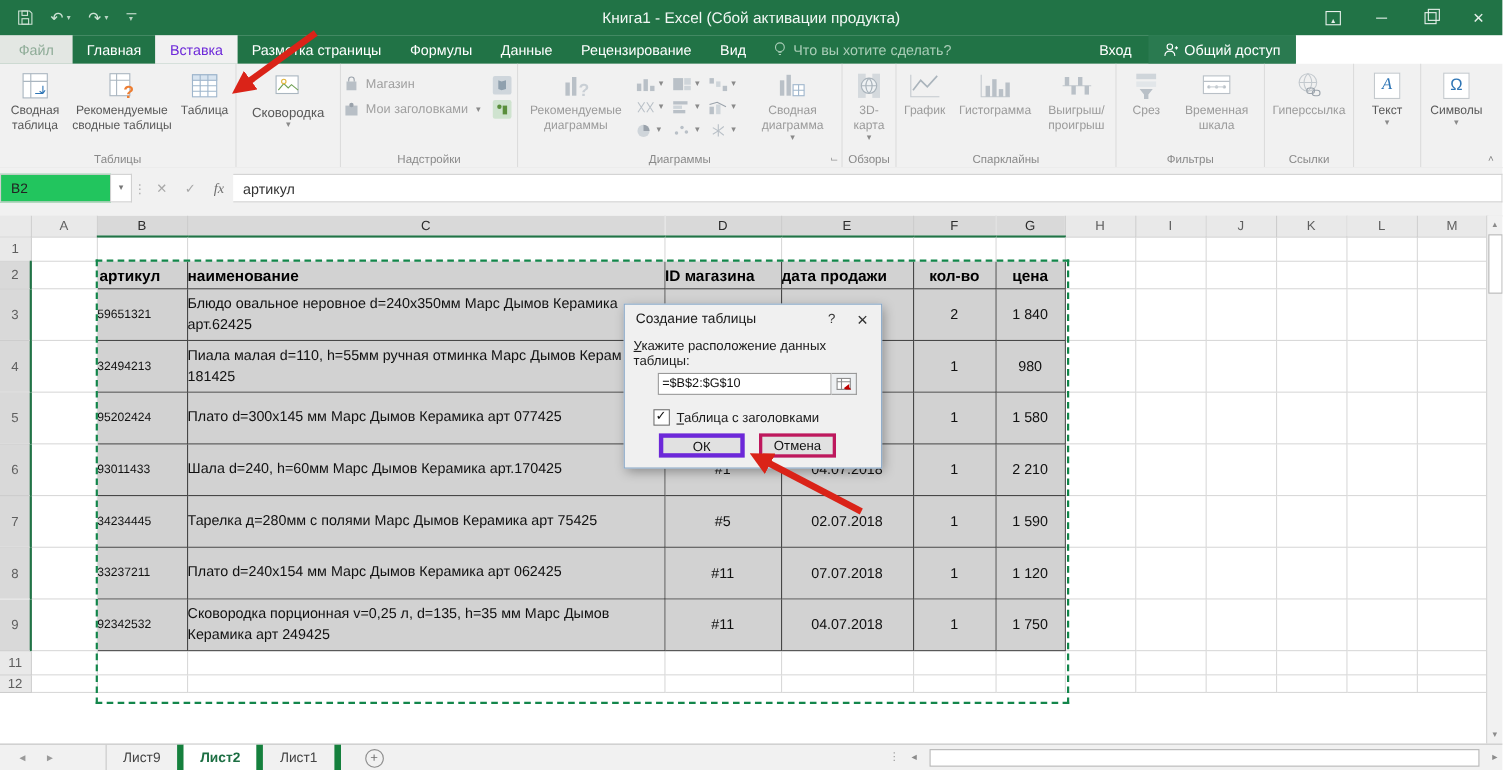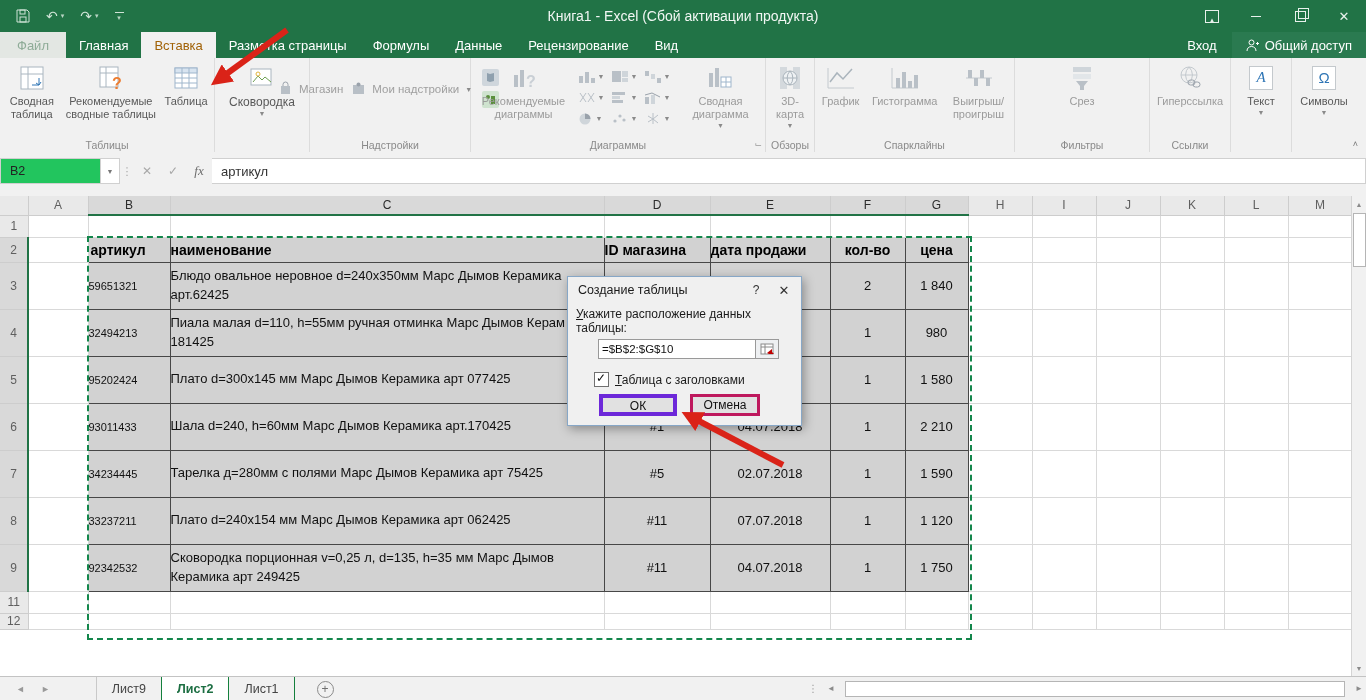--- a/index.html
+++ b/index.html
@@ -13,41 +13,41 @@
   .caret{font-size:7px;color:#b9d4c4}
   #title-text{position:absolute;left:0;right:0;text-align:center;font-size:14px;color:#f2f7f4;pointer-events:none}
   .winctl{margin-left:auto;display:flex;height:32px;z-index:2}
   .winbtn{width:44px;display:flex;align-items:center;justify-content:center;font-size:13px;color:#e8f1ec}
   .minus{width:10px;height:0;border-top:1px solid #e8f1ec}
   .restore{width:9px;height:9px;border:1px solid #e8f1ec;position:relative;background:#217346}
   .restore::before{content:"";position:absolute;left:2px;top:-4px;width:9px;height:9px;border:1px solid #e8f1ec}
   .ribopt{width:12px;height:11px;border:1px solid #e8f1ec;display:flex;align-items:flex-end;justify-content:center;font-size:7px;line-height:5px}
 
   
-  #tabrow{position:absolute;top:32px;left:0;width:1366px;height:26px;background:#217346;display:flex;align-items:stretch;font-size:13px}
+  #tabrow{position:absolute;top:32px;left:0;width:1178px;height:26px;background:#217346;display:flex;align-items:stretch;font-size:13px}
   .file{background:#e3e7e3;color:#8fac98;padding:0 17px;display:flex;align-items:center}
   .rtab{padding:0 13px;color:#fff;display:flex;align-items:center}
-  .rtab.active{background:#f1f1f1;color:#a16207}
+  .rtab.active{background:#f1f1f1;color:#6d28d9}
   .tellme{display:flex;align-items:center;gap:6px;color:#a9cdb7;margin-left:12px}
   .right-cluster{margin-left:auto;display:flex;align-items:stretch}
   .signin{display:flex;align-items:center;padding:0 15px;color:#fff}
   .share{display:flex;align-items:center;gap:6px;padding:0 14px;background:#2a7a50;color:#fff}
 
   
   #ribbon{position:absolute;top:58px;left:0;width:1366px;height:94px;background:#f1f1f1;border-bottom:1px solid #d5d5d5;display:flex}
   .grp{position:relative;border-right:1px solid #dcdcdc;padding:2px 1px 16px 1px;display:flex;align-items:flex-start;justify-content:center}
   .grp-label{position:absolute;bottom:1px;left:0;right:0;text-align:center;font-size:10.5px;color:#8a8a8a;white-space:nowrap}
   .bigbtn{display:flex;flex-direction:column;align-items:center;font-size:11px;line-height:1.18;text-align:center;white-space:pre-line;padding:3px 2px}
   .bigbtn .gicon{height:30px;display:flex;align-items:center;justify-content:center;margin-bottom:2px}
   .gray{color:#9b9b9b}.dk{color:#595959}
   .dd{font-size:7px;color:#8a8a8a;margin-top:1px}
   .cgrid{display:grid;grid-template-columns:repeat(3,31px);grid-auto-rows:18px;gap:3px 2px;margin:7px 5px 0 5px}
   .cg{display:flex;align-items:center;gap:2px}
   .addin-wrap{display:flex}
-  .addin-col{display:flex;flex-direction:row;gap:8px;margin-top:9px}
+  .addin-col{display:flex;flex-direction:column;gap:8px;margin-top:9px}
   .addin{display:flex;align-items:center;gap:6px;font-size:11.5px;color:#9f9f9f;white-space:nowrap}
   .addin-side{display:flex;flex-direction:column;gap:5px;margin:9px 3px 0 10px}
   .sq{width:17px;height:17px;border-radius:2px;display:flex;align-items:center;justify-content:center;color:#fff;font-size:10px}
   .dlauncher{position:absolute;right:3px;bottom:3px;font-size:9px;color:#9a9a9a;line-height:1}
   .collapse{position:absolute;right:8px;bottom:3px;font-size:9px;color:#7b7b7b}
   .boxicon{width:22px;height:22px;border:1px solid #c4c9cd;background:#fff;display:flex;align-items:center;justify-content:center;font-size:15px;color:#2e75b5}
 
   
   #fbar{position:absolute;top:152px;left:0;width:1366px;height:44px;background:#f1f1f1;border-bottom:1px solid #cfcfcf}
   .fbar-inner{position:absolute;top:6px;left:0;right:0;height:26px;display:flex;align-items:stretch}
@@ -83,21 +83,21 @@
   #hsb{position:absolute;left:808px;top:678px;width:558px;height:20px;display:flex;align-items:center;gap:5px;z-index:3}
   .hdots{color:#9a9a9a;font-size:10px;letter-spacing:1px}
   .hbtn{width:14px;text-align:center;font-size:8px;color:#8b8b8b}
   #htrack{flex:1;height:16px;position:relative}
   #hthumb{position:absolute;left:2px;top:1px;width:498px;height:14px;background:#fff;border:1px solid #b5b5b5}
 
   
   #sheetbar{position:absolute;left:0;top:676px;width:1366px;height:24px;background:#f1f1f1;border-top:1px solid #c3c3c3;display:flex;align-items:stretch;font-size:12.5px;color:#444}
   .snav{display:flex;align-items:center;gap:16px;padding:0 16px;color:#9a9a9a;font-size:9px}
   .stabs{display:flex;align-items:stretch;margin-left:30px}
-  .stab{display:flex;align-items:center;padding:0 15px;border-right:1px solid #15803d;color:#444}
+  .stab{display:flex;align-items:center;padding:0 15px;border-right:6px solid #15803d;color:#444}
   .stab.first{border-left:1px solid #c9c9c9}
   .stab.active{background:#fff;color:#1d6f43;font-weight:bold}
   .addsheet{width:15px;height:15px;border:1px solid #8b8b8b;border-radius:50%;display:flex;align-items:center;justify-content:center;font-size:12px;color:#6f6f6f;margin:auto 0 auto 22px}
 
   
   #dlg{position:absolute;left:567px;top:276px;width:233px;height:148px;background:#f0f0f0;border:1px solid #87a7c7;
        box-shadow:2px 3px 10px rgba(0,0,0,.35);font-size:12px;color:#1a1a1a;z-index:30}
   .dlg-t{display:flex;align-items:center;height:26px;padding:0 4px 0 10px}
   .dlg-t .ttl{flex:1;font-size:12.5px}
   .dlg-help{width:30px;text-align:center;color:#333}
@@ -151,20 +151,27 @@
 
 <div id="tabrow">
   <span class="file">Файл</span>
   <span class="rtab">Главная</span>
   <span class="rtab active">Вставка</span>
   <span class="rtab">Разметка страницы</span>
   <span class="rtab">Формулы</span>
   <span class="rtab">Данные</span>
   <span class="rtab">Рецензирование</span>
   <span class="rtab">Вид</span>
+  <span class="tellme">
+    <svg width="12" height="14" viewBox="0 0 12 14">
+        <circle cx="6" cy="5" r="4" fill="none" stroke="#a9cdb7"></circle>
+        <path d="M4.5 9.5h3M5 11.5h2" stroke="#a9cdb7"></path>
+      </svg>
+    <span>Что вы хотите сделать?</span>
+  </span>
   <span class="right-cluster">
     <span class="signin">Вход</span>
     <span class="share">
       <svg width="13" height="13" viewBox="0 0 13 13">
           <circle cx="5.5" cy="3.5" r="2.5" fill="none" stroke="#fff"></circle>
           <path d="M1 12c0-3 2-4.5 4.5-4.5S10 9 10 12" fill="none" stroke="#fff"></path>
           <path d="M10 4.5h3M11.5 3v3" stroke="#fff"></path>
         </svg>
       <span>Общий доступ</span>
     </span>
@@ -222,21 +229,21 @@
               <path d="M3 5h9v8H3z" fill="#b8bfc6"></path>
               <path d="M5 5V3.5A2.5 2.5 0 0 1 10 3.5V5" fill="none" stroke="#9aa2ab"></path>
             </svg>
           <span>Магазин</span>
         </div>
         <div class="addin">
           <svg width="15" height="15" viewBox="0 0 15 15">
               <rect x="2" y="4" width="11" height="9" fill="#b8bfc6"></rect>
               <circle cx="7.5" cy="3.5" r="2" fill="#9aa2ab"></circle>
             </svg>
-          <span>Мои надстройки</span>
+          <span>Мои заголовками</span>
           <span class="dd">▼</span>
         </div>
       </div>
       <div class="addin-side">
         <span class="sq" style="background:#cfd6dc">
             <svg width="11" height="11" viewBox="0 0 11 11">
               <path d="M2 1l3 1v8l-3-1zM5 2l4-1v8l-4 1z" fill="#8fa0ae"></path>
             </svg>
           </span>
         <span class="sq" style="background:#cfe3cf">
@@ -392,20 +399,32 @@
   </div>
 
   <div class="grp" style="width:132px">
     <div class="bigbtn gray" style="width:44px">
       <span class="gicon"><svg width="24" height="26" viewBox="0 0 24 26">
             <rect x="3" y="2" width="18" height="5" fill="#cfd5da"></rect>
             <rect x="3" y="9" width="18" height="5" fill="#e2e6e9"></rect>
             <path d="M6 16h12l-4 5v4h-4v-4z" fill="#b9c0c7"></path>
           </svg></span>
       <span>Срез</span>
+    </div>
+    <div class="bigbtn gray" style="width:76px">
+      <span class="gicon"><svg width="28" height="26" viewBox="0 0 28 26">
+            <rect x="2" y="4" width="24" height="16" fill="#fff" stroke="#b9c0c7"></rect>
+            <path d="M2 9h24" stroke="#b9c0c7"></path>
+            <circle cx="7" cy="14" r="1.5" fill="#b9c0c7"></circle>
+            <circle cx="14" cy="14" r="1.5" fill="#b9c0c7"></circle>
+            <circle cx="21" cy="14" r="1.5" fill="#b9c0c7"></circle>
+            <path d="M7 14h14" stroke="#cfd5da"></path>
+          </svg></span>
+      <span>Временная
+шкала</span>
     </div>
     <div class="grp-label">Фильтры</div>
   </div>
 
   <div class="grp" style="width:78px">
     <div class="bigbtn gray" style="width:74px">
       <span class="gicon"><svg width="28" height="26" viewBox="0 0 28 26">
             <circle cx="13" cy="10" r="8" fill="none" stroke="#c3c9ce"></circle>
             <path d="M5 10h16M13 2a11 11 0 0 1 0 16M13 2a11 11 0 0 0 0 16" stroke="#c3c9ce" fill="none"></path>
             <rect x="12" y="15" width="7" height="5" rx="2.5" fill="none" stroke="#9aa2ab"></rect>

